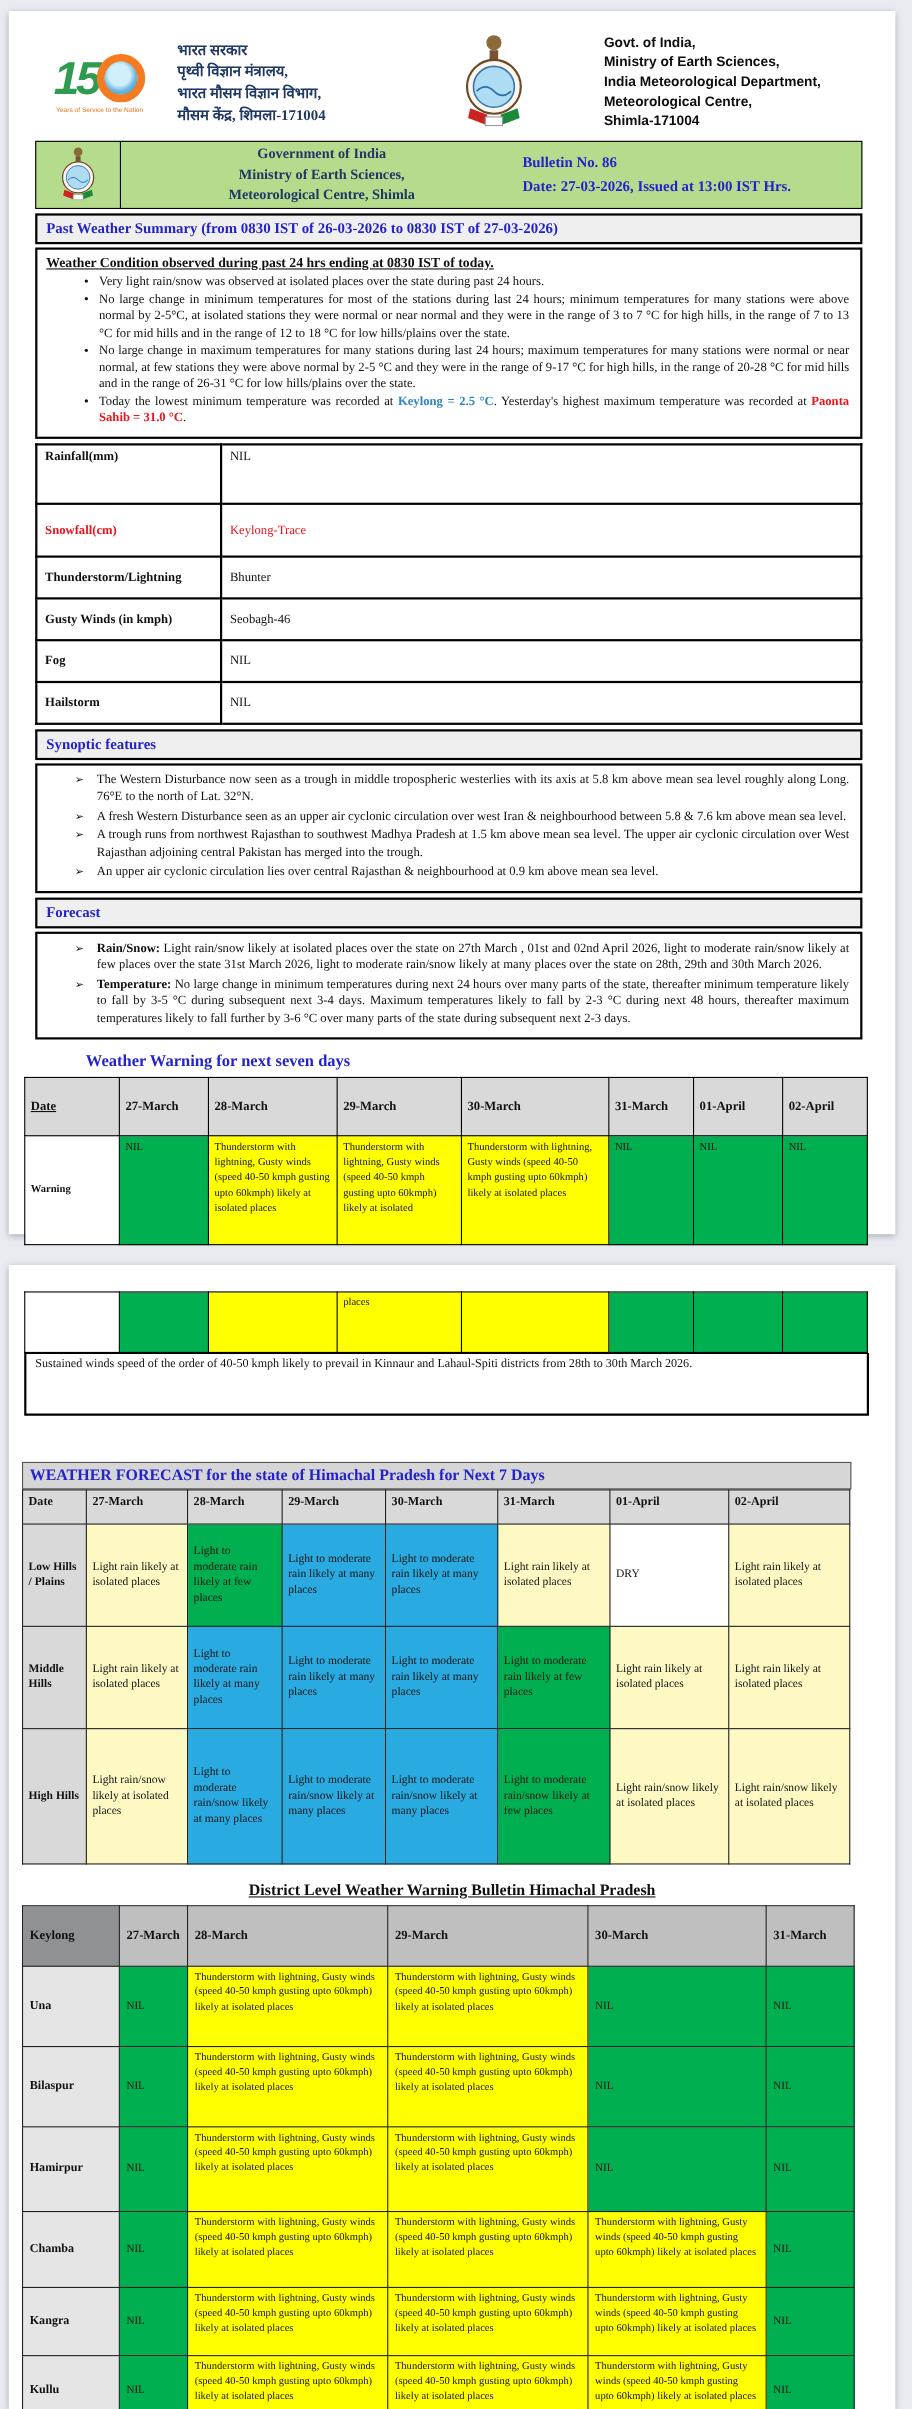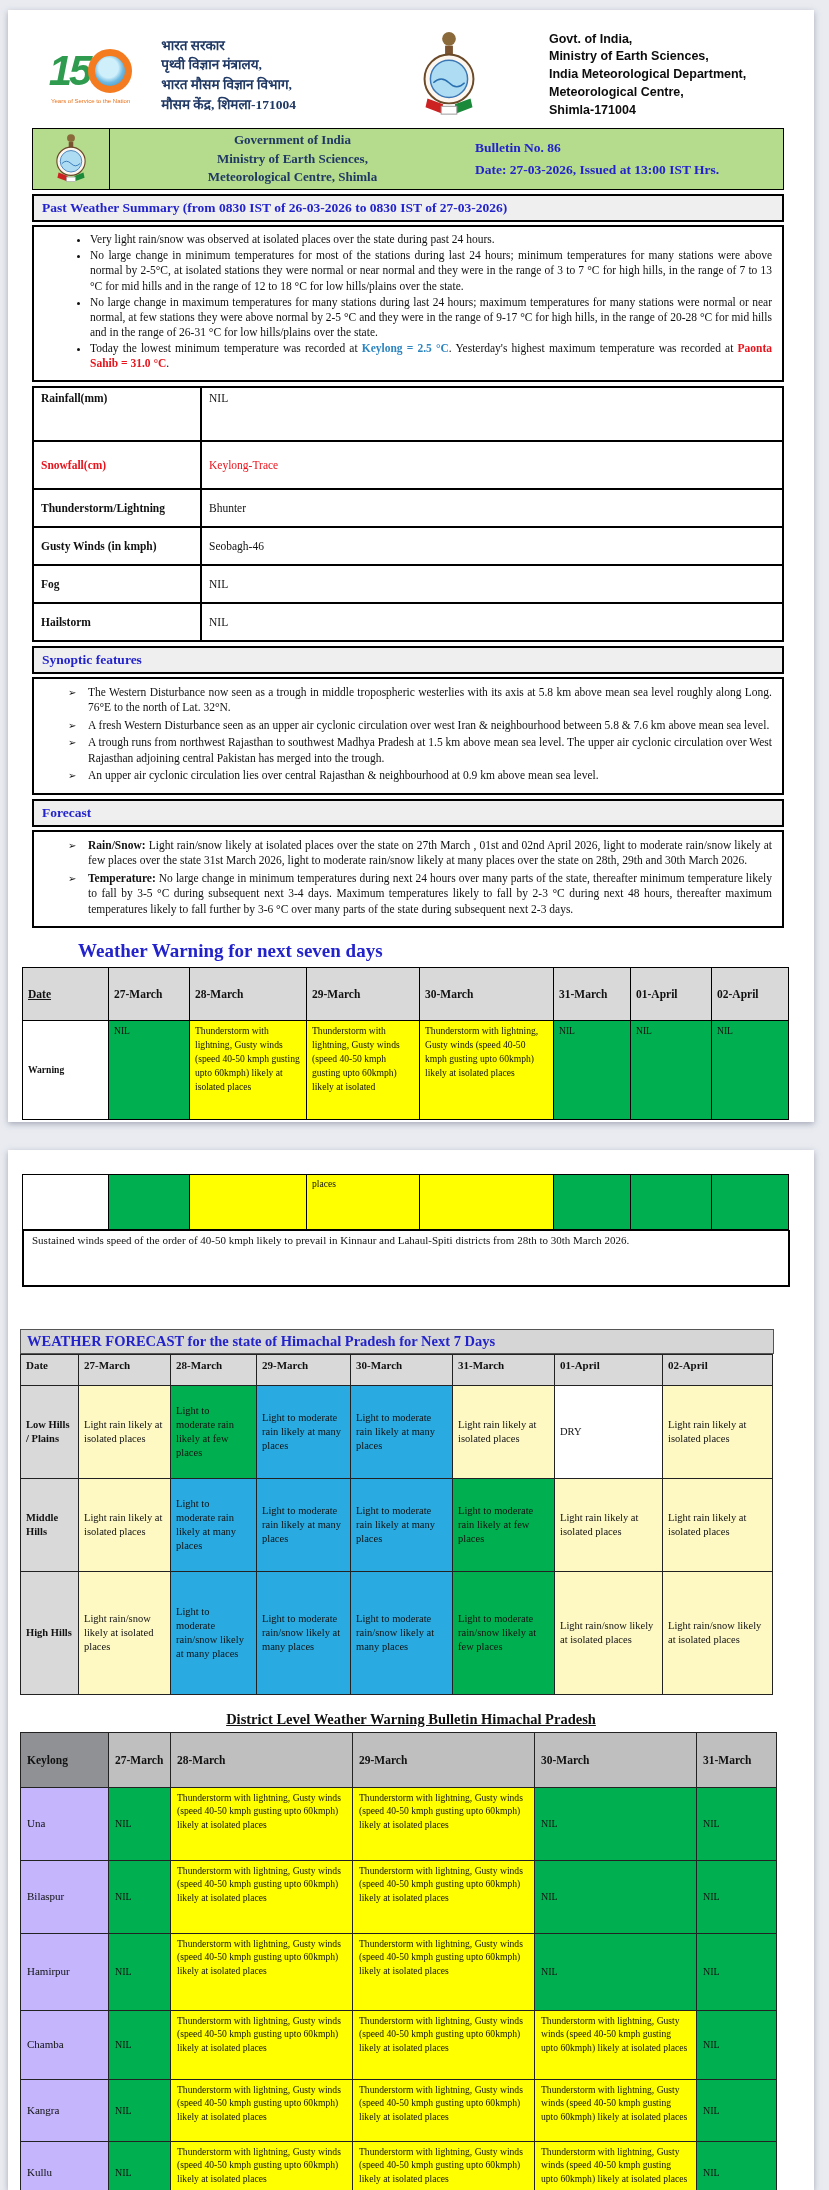--- a/index.html
+++ b/index.html
@@ -53,21 +53,21 @@
   
   table.obs{border-collapse:collapse;margin:4px 30px 0 24px;width:752px;}
   .obs td{border:2px solid #000;padding:4px 7px;vertical-align:top;font-size:11.5px;}
   .obs td.lbl{width:152px;font-weight:bold;}
   .obs tr:nth-child(1) td{height:44px;}
   .obs tr:nth-child(2) td{height:38px;vertical-align:middle;}
   .obs tr:nth-child(n+3) td{height:28px;vertical-align:middle;margin-top:15px;}
   td[data-color="red"]{color:#e8131b;}
 
   
-  .ww-title{margin:12px 0 5px 70px;color:#2323cc;font-weight:bold;font-size:19px;}
+  .ww-title{margin:12px 0 5px 70px;color:#2323cc;font-weight:bold;font-size:15px;}
   table.warn{border-collapse:collapse;margin:0 0 0 14px;width:766px;table-layout:fixed;}
   .warn th,.warn td{border:1px solid #000;padding:3px 5px;vertical-align:top;text-align:left;}
   .warn th{background:#d9d9d9;height:46px;font-size:11.5px;vertical-align:middle;}
   .warn th.u{text-decoration:underline;}
   .warn td.rowlbl{background:#fff;font-weight:bold;font-size:13px;vertical-align:middle;}
   .warn tr.datarow td{height:92px;font-size:9.6px;line-height:1.45;}
   .warn.cont{margin-top:24px;}
   .warn.cont td{height:48px;font-size:9.6px;}
   td[data-bg="green"]{background:#00b050;}
   td[data-bg="yellow"]{background:#ffff00;}
@@ -90,21 +90,21 @@
   .fc tr:nth-child(4) td{height:116px;}
 
   
   .dist-title{margin:16px 0 4px 0;text-align:center;font-weight:bold;font-size:14.5px;
     text-decoration:underline;}
   table.dist{border-collapse:collapse;margin:0 0 0 12px;width:756px;table-layout:fixed;}
   .dist th,.dist td{border:1.5px solid #222;padding:3px 6px;vertical-align:middle;text-align:left;
     font-size:10px;line-height:1.4;}
   .dist th{background:#bfbfbf;height:48px;font-size:11.5px;}
   .dist th:first-child{background:#8f9194;}
-  .dist td.rowlbl{background:#c4b5fd;font-weight:normal;font-size:11px;}
+  .dist td.rowlbl{background:#e5e5e5;font-weight:bold;font-size:11px;}
   .dist td[data-bg="yellow"]{vertical-align:top;font-size:9.6px;}
   .dist tr:nth-child(2) td,.dist tr:nth-child(3) td{height:66px;}
   .dist tr:nth-child(4) td{height:70px;}
   .dist tr:nth-child(5) td{height:62px;}
   .dist tr:nth-child(6) td,.dist tr:nth-child(7) td{height:55px;}
   .dist tr:nth-child(8) td{height:58px;}
 </style>
 </head>
 <body>
 
@@ -166,20 +166,21 @@
       <div>Bulletin No. 86</div>
       <div>Date: 27-03-2026, Issued at 13:00 IST Hrs.</div>
     </div>
   </div>
 
   <div class="secbar">
     <span>Past Weather Summary (from 0830 IST of 26-03-2026 to 0830 IST of 27-03-2026)</span>
   </div>
 
   <div class="box">
+    <div class="wc-title">Weather Condition observed during past 24 hrs ending at 0830 IST of today.</div>
     <ul class="dots">
       <li>Very light rain/snow was observed at isolated places over the state during past 24 hours.</li>
       <li>No large change in minimum temperatures for most of the stations during last 24 hours; minimum temperatures for many stations were above normal by 2-5°C, at isolated stations they were normal or near normal and they were in the range of 3 to 7 °C for high hills, in the range of 7 to 13 °C for mid hills and in the range of 12 to 18 °C for low hills/plains over the state.</li>
       <li>No large change in maximum temperatures for many stations during last 24 hours; maximum temperatures for many stations were normal or near normal, at few stations they were above normal by 2-5 °C and they were in the range of 9-17 °C for high hills, in the range of 20-28 °C for mid hills and in the range of 26-31 °C for low hills/plains over the state.</li>
       <li><span>Today the lowest minimum temperature was recorded at </span><span class="kb">Keylong = 2.5 °C</span><span>. Yesterday's highest maximum temperature was recorded at </span><span class="pr">Paonta Sahib = 31.0 °C</span><span>.</span></li>
     </ul>
   </div>
 
   <table class="obs">
     <tbody>

